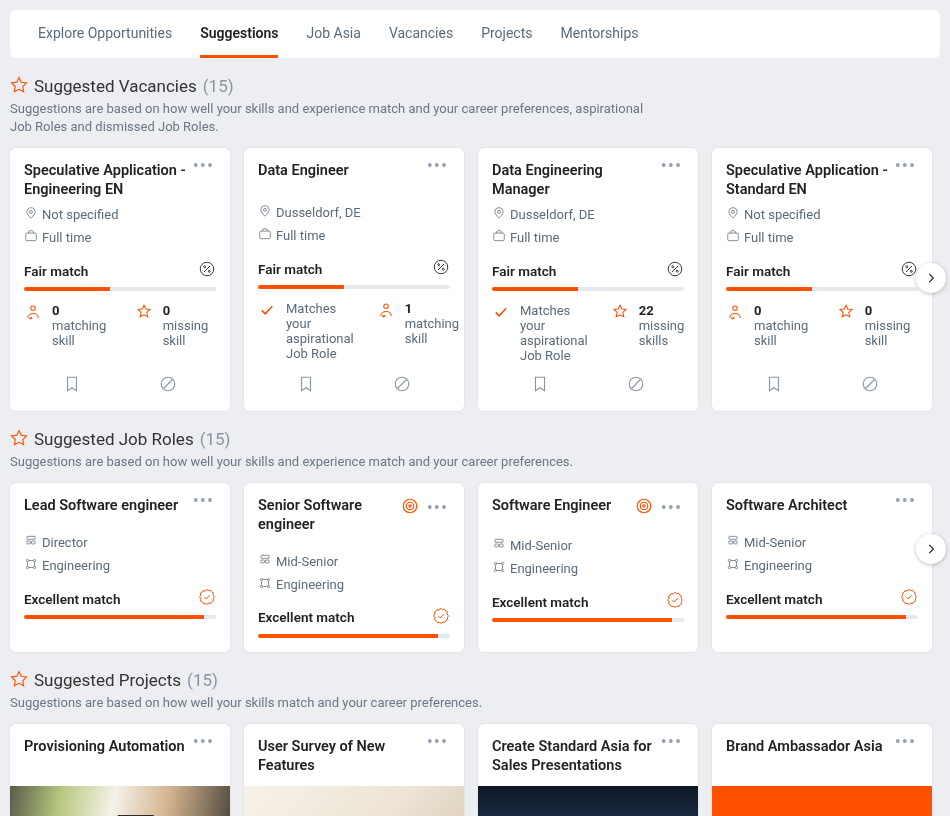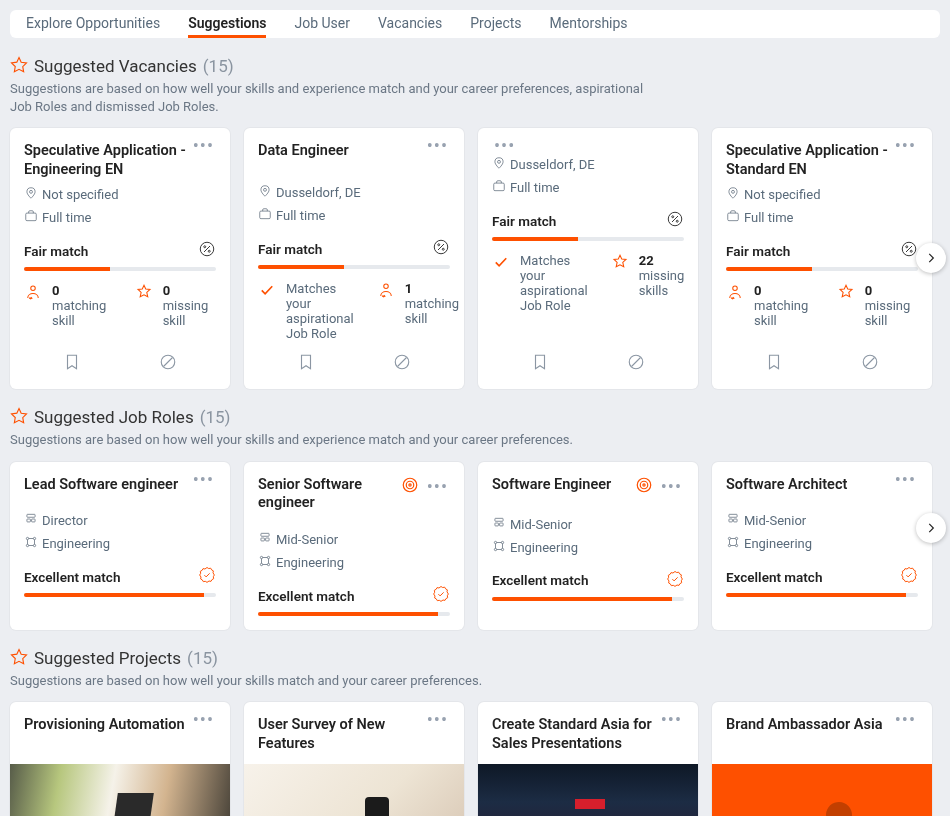--- a/index.html
+++ b/index.html
@@ -9,23 +9,23 @@
     background: #eceef2;
     font-family: -apple-system, BlinkMacSystemFont, "Segoe UI", Roboto, Arial, sans-serif;
     color: #333;
     width: 950px;
     overflow: hidden;
   }
   .tabbar {
     background: #fff;
     border-radius: 6px;
     display: flex;
-    padding: 0 16px;
+    padding: 0 28px;
     gap: 28px;
-    height: 28px;
+    height: 48px;
     align-items: stretch;
   }
   .tab {
     display: flex;
     align-items: center;
     color: #5a6b7b;
     font-size: 14px;
     cursor: pointer;
     border-bottom: 3px solid transparent;
   }
@@ -88,21 +88,21 @@
   .img3::before{content:""; position:absolute; left:44%; top:36%; width:30px; height:10px; background:#d61f2c;}
   .img4{background:#fe5000; position:relative;}
   .img4::after{content:""; position:absolute; left:52%; top:40%; width:26px; height:26px; background:#c23f00; border-radius:50% 50% 8% 50%; transform:rotate(25deg);}
 </style>
 </head>
 <body>
 
 <div class="tabbar">
   <div class="tab">Explore Opportunities</div>
   <div class="tab active">Suggestions</div>
-  <div class="tab">Job User</div>
+  <div class="tab">Job Asia</div>
   <div class="tab">Vacancies</div>
   <div class="tab">Projects</div>
   <div class="tab">Mentorships</div>
 </div>
 
 <div class="section-head">
   <div class="section-title-row">
     <svg class="star-outline" viewBox="0 0 24 24">
         <path d="M12 2l2.9 6.3L22 9.3l-5 4.8 1.2 7L12 17.8 5.8 21l1.2-7-5-4.8 7.1-1z"></path>
       </svg>
@@ -230,20 +230,21 @@
               <path d="M6 3h12v18l-6-4-6 4z"></path>
             </svg></span>
       <span><svg class="action-icon" viewBox="0 0 24 24">
               <circle cx="12" cy="12" r="9"></circle>
               <path d="M6 18L18 6"></path>
             </svg></span>
     </div>
   </div>
   <div class="card">
     <div class="card-title-row">
+      <div class="card-title">Data Engineering Manager</div>
       <div class="more-btn">•••</div>
     </div>
     <div class="meta-line">
           <span><svg class="meta-icon" viewBox="0 0 24 24">
               <path d="M12 21s-7-6.5-7-11a7 7 0 0 1 14 0c0 4.5-7 11-7 11z"></path>
               <circle cx="12" cy="10" r="2.5"></circle>
             </svg></span>
           <span>Dusseldorf, DE</span>
         </div>
     <div class="meta-line">

